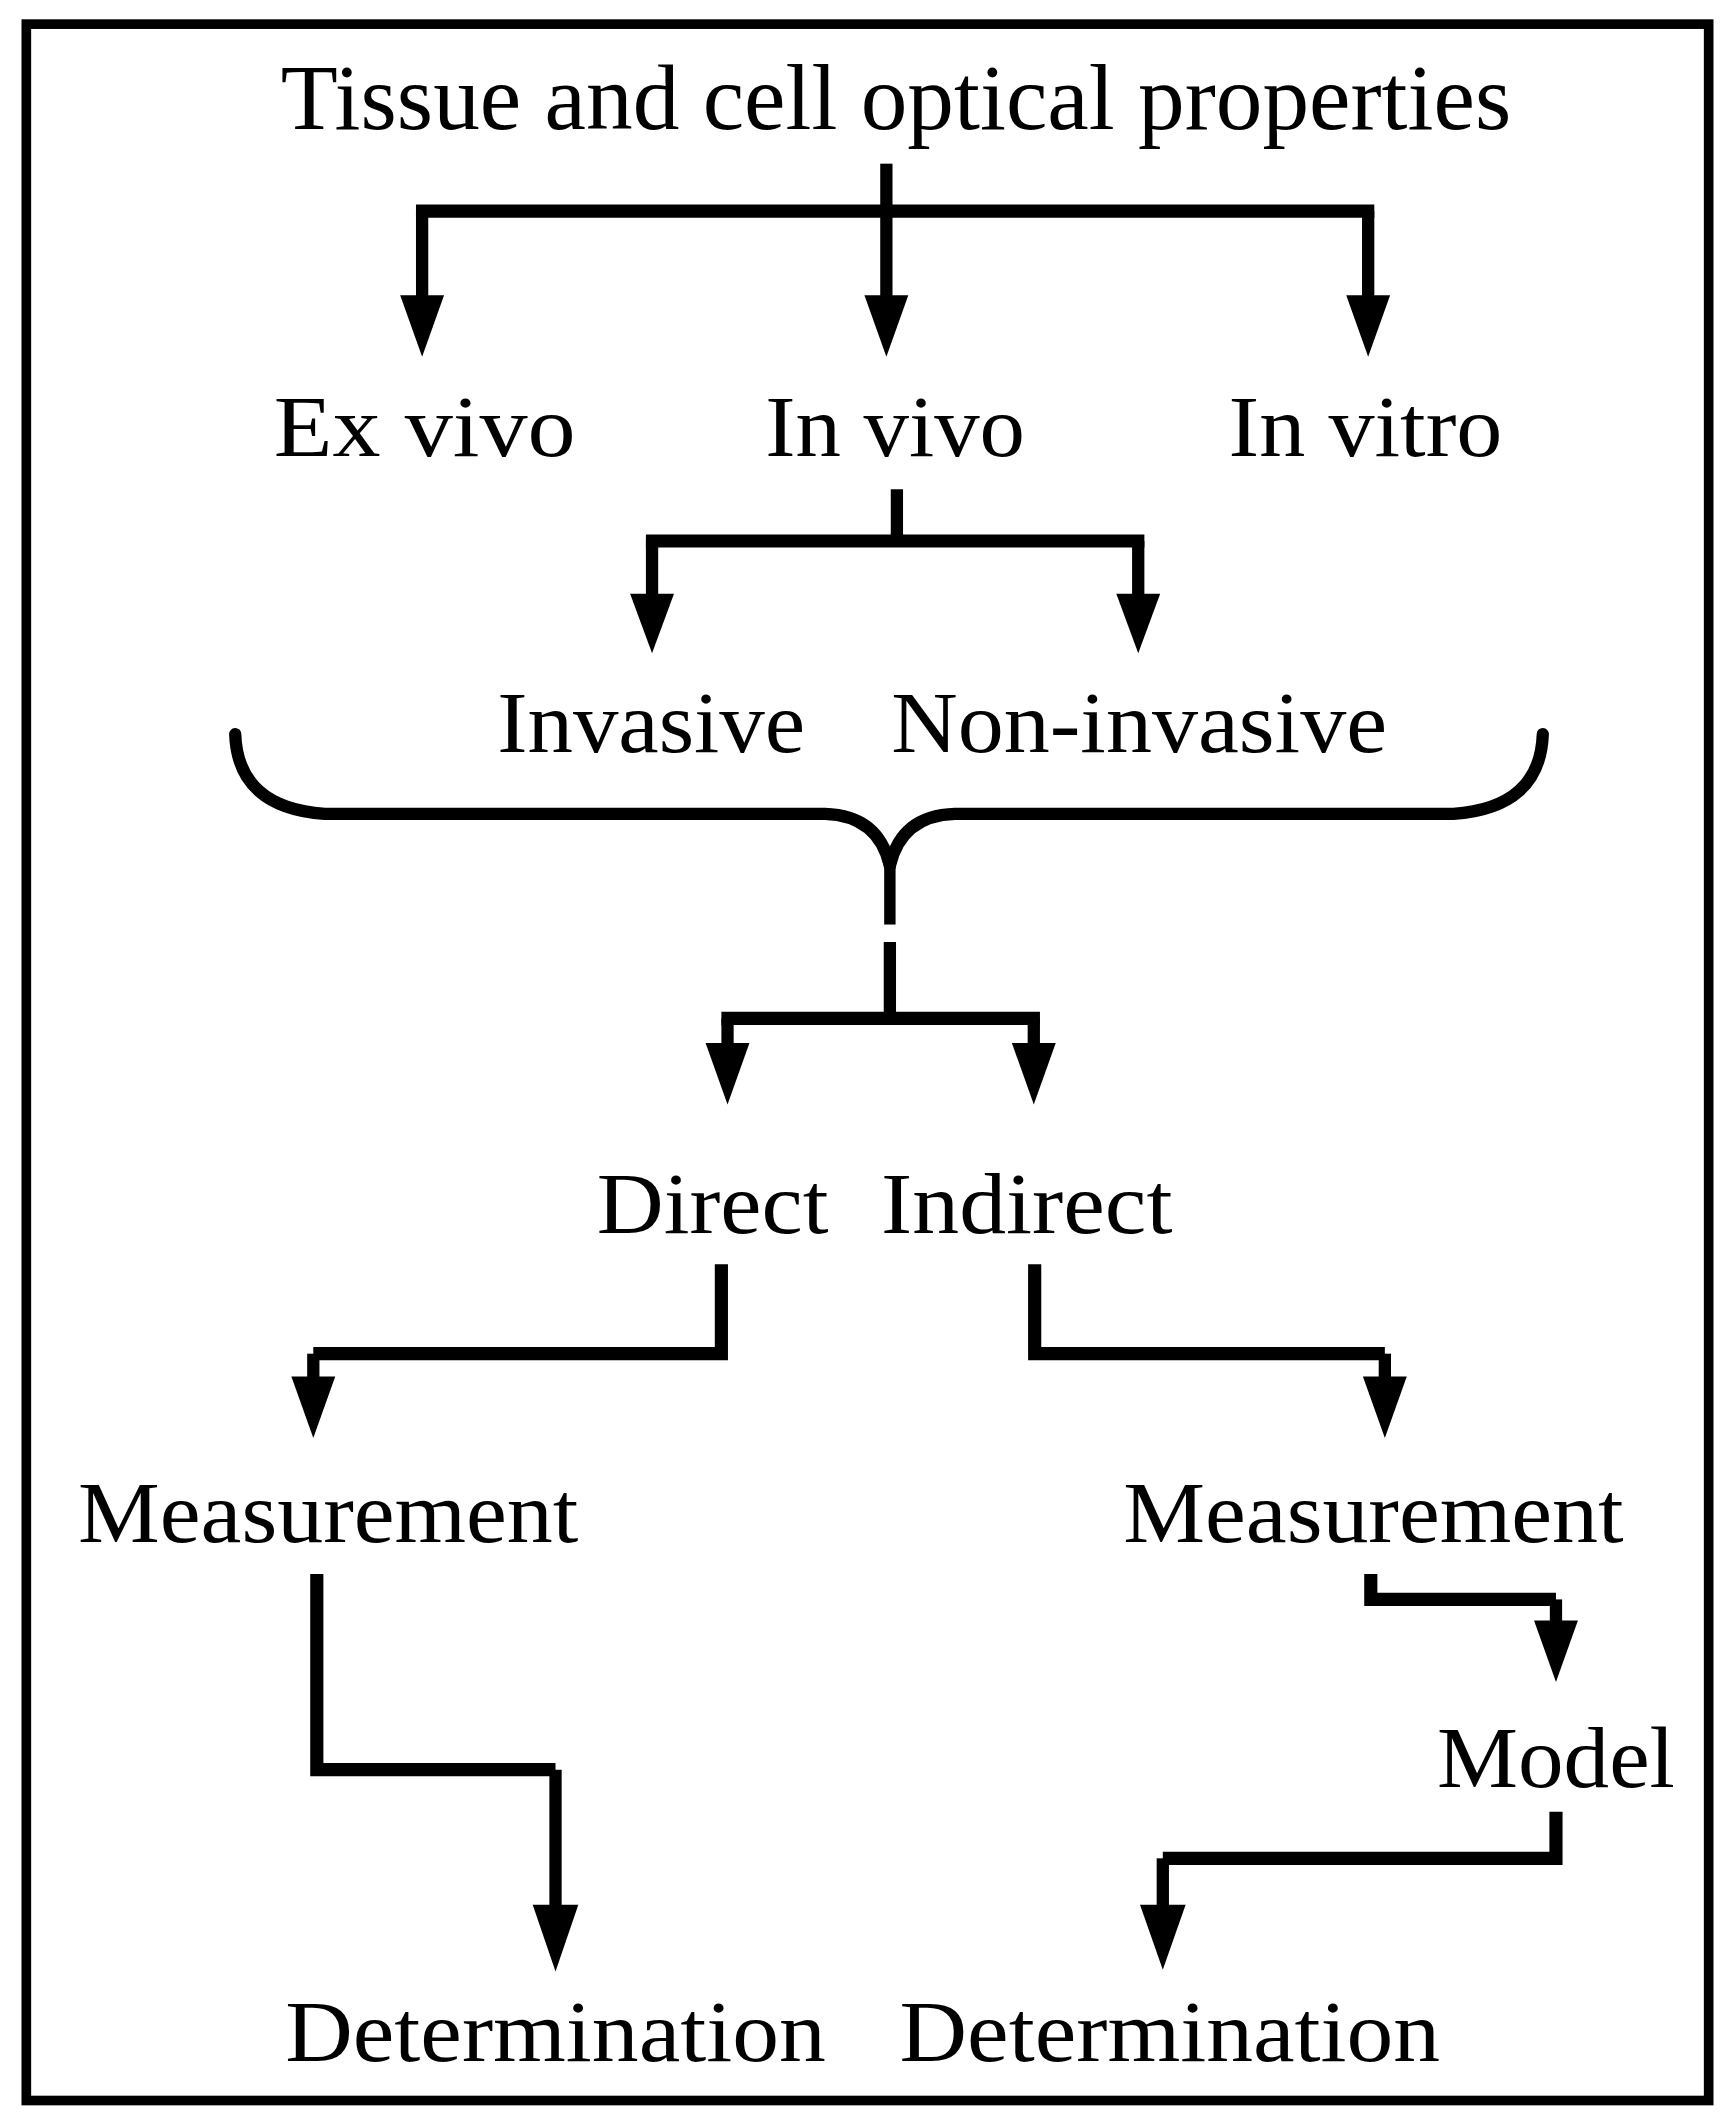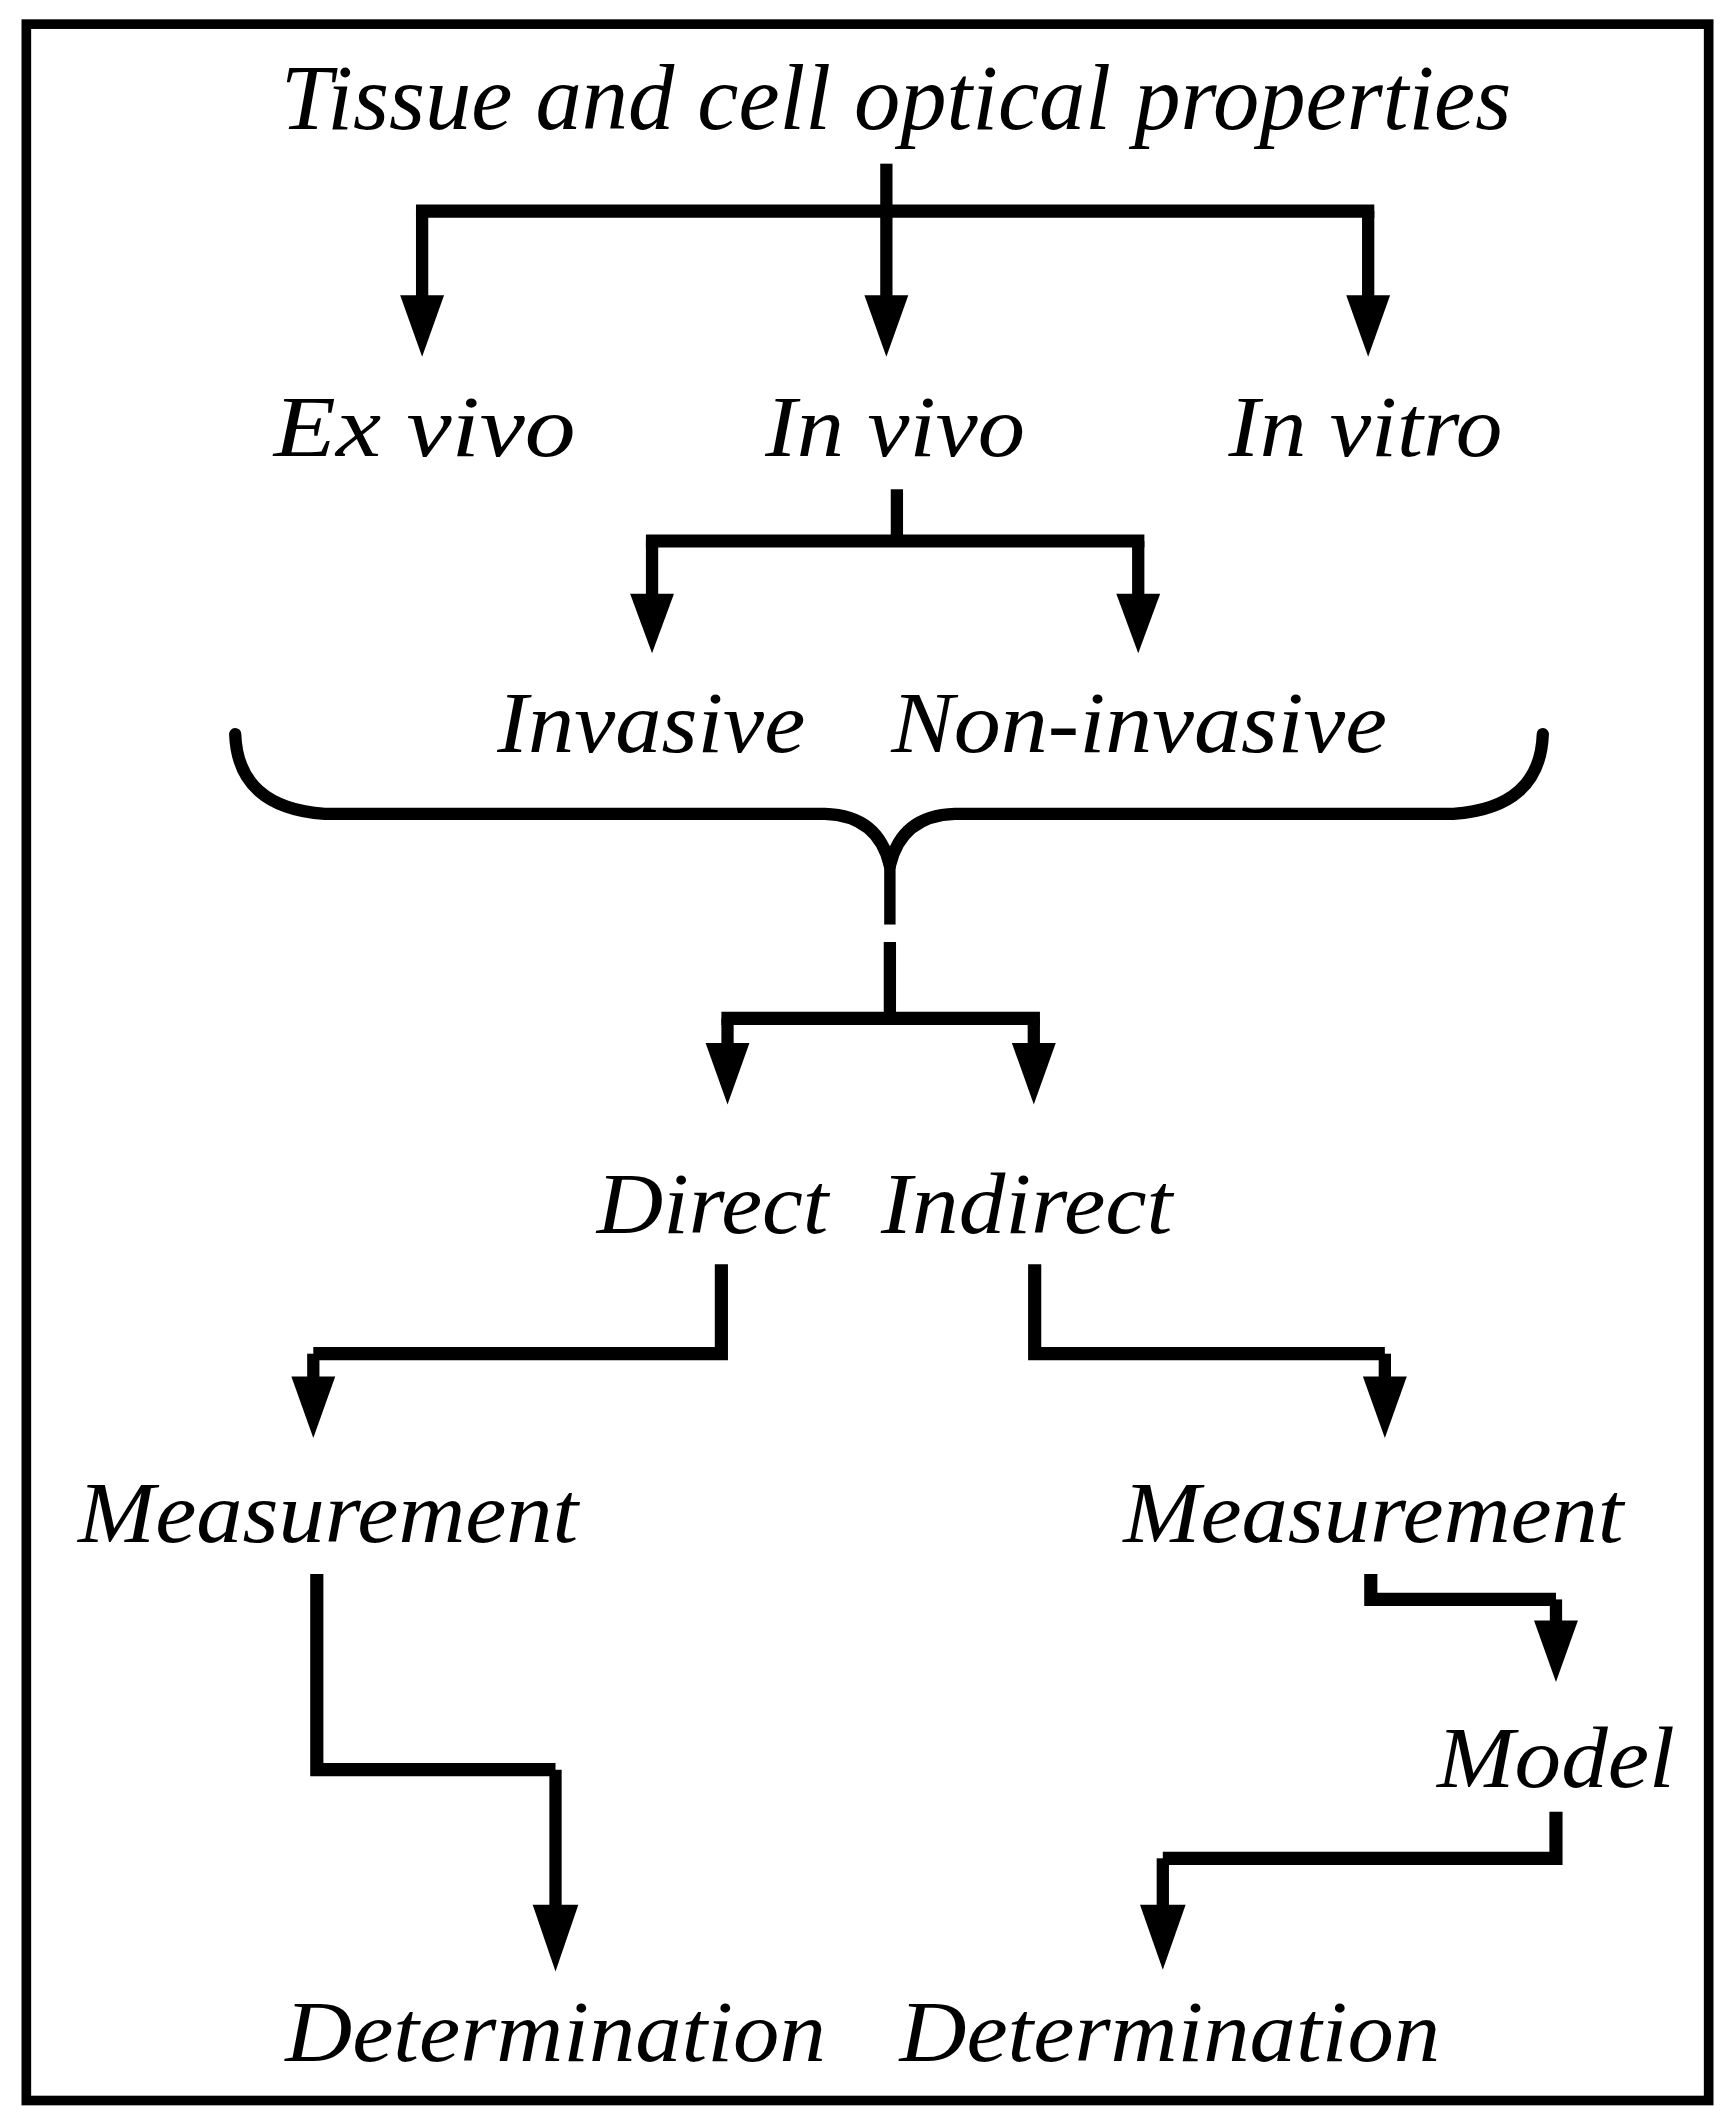--- a/index.html
+++ b/index.html
@@ -1,17 +1,17 @@
 <!DOCTYPE html>
 <html style="--ink: #000000; --bg: #ffffff;font-size:14px"><head>
 <meta charset="utf-8">
 <style>
   :root { --ink: #000000; --bg: #ffffff; }
   html, body { margin: 0; padding: 0; background: var(--bg); }
-  .canvas { width: 1478px; height: 2115px; position: relative; background: var(--bg); font-style: italic; }
+  .canvas { width: 1478px; height: 2115px; position: relative; background: var(--bg); }
   svg { display: block; width: 1735px; height: 2115px; }
   .stroke { stroke: var(--ink); fill: none; stroke-linecap: butt; }
   .stroke-round { stroke: var(--ink); fill: none; stroke-linecap: round; }
   .fill { fill: var(--ink); stroke: none; }
   text {
     fill: var(--ink);
     font-family: "Liberation Serif", "DejaVu Serif", serif;
     font-size: 100px;
   }
   text.title { font-size: 105px; }

